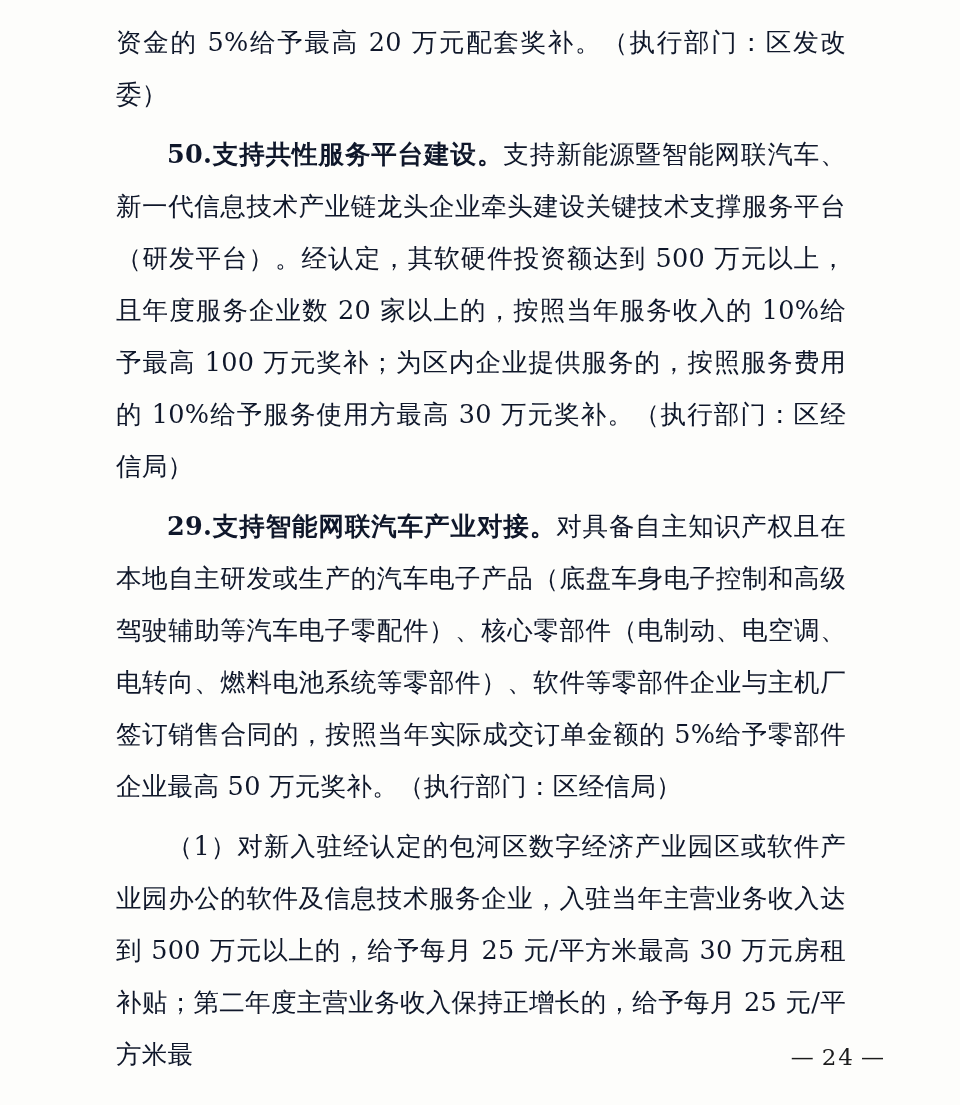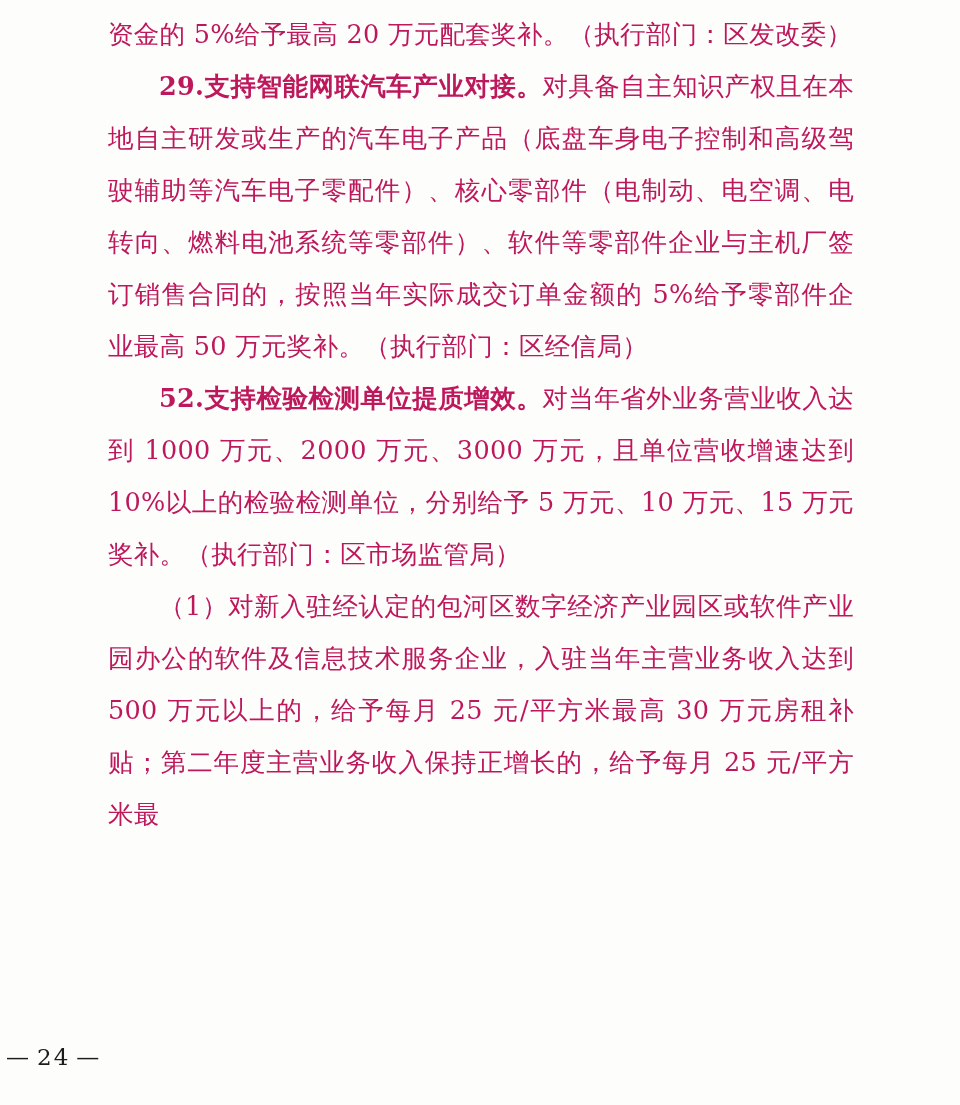--- a/index.html
+++ b/index.html
@@ -16,64 +16,64 @@
     color: #1a1a1a;
     overflow: hidden;
   }
   .body-area {
     position: absolute;
     left: 108px;
     top: 8px;
     width: 746px;
   }
   p.para {
-    margin: 0;
+    margin: 8px;
     font-size: 25.5px;
     line-height: 52px;
     text-align: justify;
     text-justify: inter-ideograph;
     letter-spacing: 0.3px;
-    color: #be185d;
+    color: #0f172a;
     font-weight: 400;
   }
   p.para.first-line-indent {
     text-indent: 2em;
   }
   p.cont {
     text-indent: 0;
   }
   .run-bold {
     font-weight: 700;
   }
   .footer {
     position: absolute;
     left: 0;
     top: 1044px;
     width: 892px;
-    text-align: left;
+    text-align: right;
     font-size: 23px;
     font-family: "DejaVu Serif", "Liberation Serif", serif;
     color: #1c1c1c;
     letter-spacing: 2px;
   }
   .footer .dash {
     display: inline-block;
     padding: 0 6px;
   }
 </style>
 </head>
 <body>
 
 <div class="page">
 
   <div class="body-area">
     <div id="paras">
         <p class="para cont"><span>资金的 5%给予最高 20 万元配套奖补。（执行部门：区发改委）</span></p>
+        <p class="para first-line-indent"><span class="run-bold">50.支持共性服务平台建设。</span><span>支持新能源暨智能网联汽车、新一代信息技术产业链龙头企业牵头建设关键技术支撑服务平台（研发平台）。经认定，其软硬件投资额达到 500 万元以上，且年度服务企业数 20 家以上的，按照当年服务收入的 10%给予最高 100 万元奖补；为区内企业提供服务的，按照服务费用的 10%给予服务使用方最高 30 万元奖补。（执行部门：区经信局）</span></p>
         <p class="para first-line-indent"><span class="run-bold">29.支持智能网联汽车产业对接。</span><span>对具备自主知识产权且在本地自主研发或生产的汽车电子产品（底盘车身电子控制和高级驾驶辅助等汽车电子零配件）、核心零部件（电制动、电空调、电转向、燃料电池系统等零部件）、软件等零部件企业与主机厂签订销售合同的，按照当年实际成交订单金额的 5%给予零部件企业最高 50 万元奖补。（执行部门：区经信局）</span></p>
-        <p class="para first-line-indent"><span class="run-bold">52.支持检验检测单位提质增效。</span><span>对当年省外业务营业收入达到 1000 万元、2000 万元、3000 万元，且单位营收增速达到 10%以上的检验检测单位，分别给予 5 万元、10 万元、15 万元奖补。（执行部门：区市场监管局）</span></p>
         <p class="para first-line-indent"><span>（1）对新入驻经认定的包河区数字经济产业园区或软件产业园办公的软件及信息技术服务企业，入驻当年主营业务收入达到 500 万元以上的，给予每月 25 元/平方米最高 30 万元房租补贴；第二年度主营业务收入保持正增长的，给予每月 25 元/平方米最</span></p>
       </div>
   </div>
 
   <div class="footer">
     <span class="dash">—</span><span>24</span><span class="dash">—</span>
   </div>
 
 </div>
 

